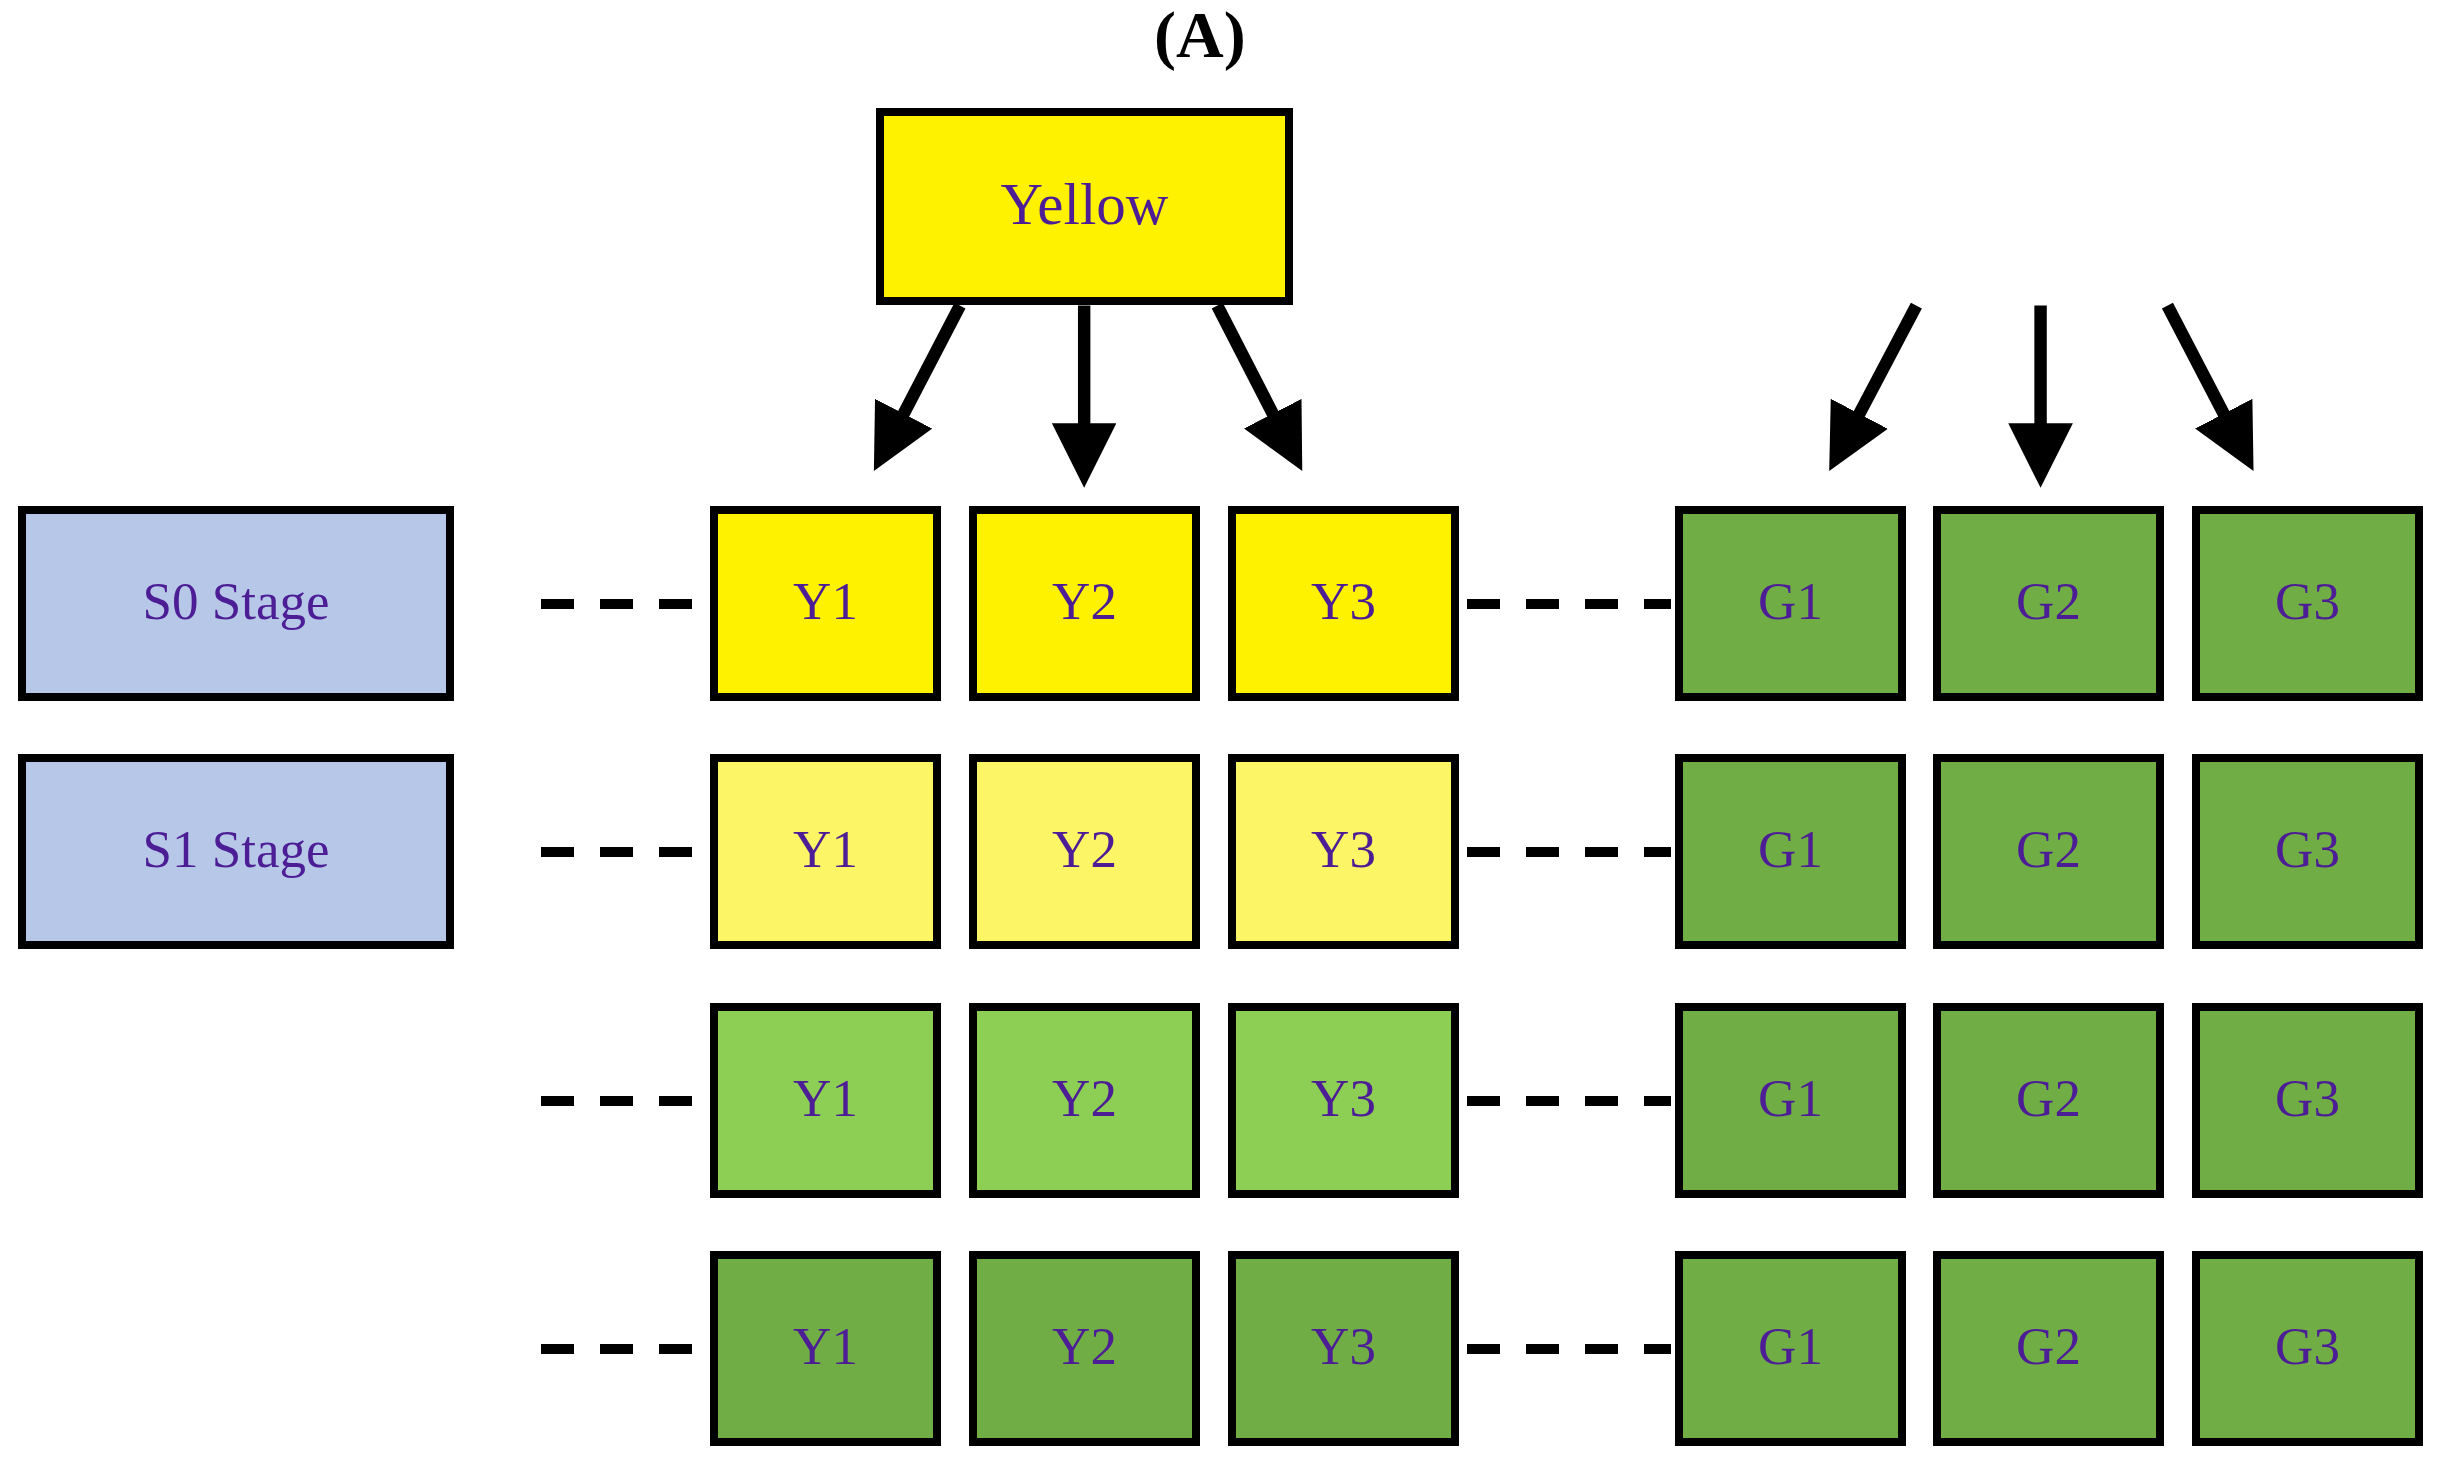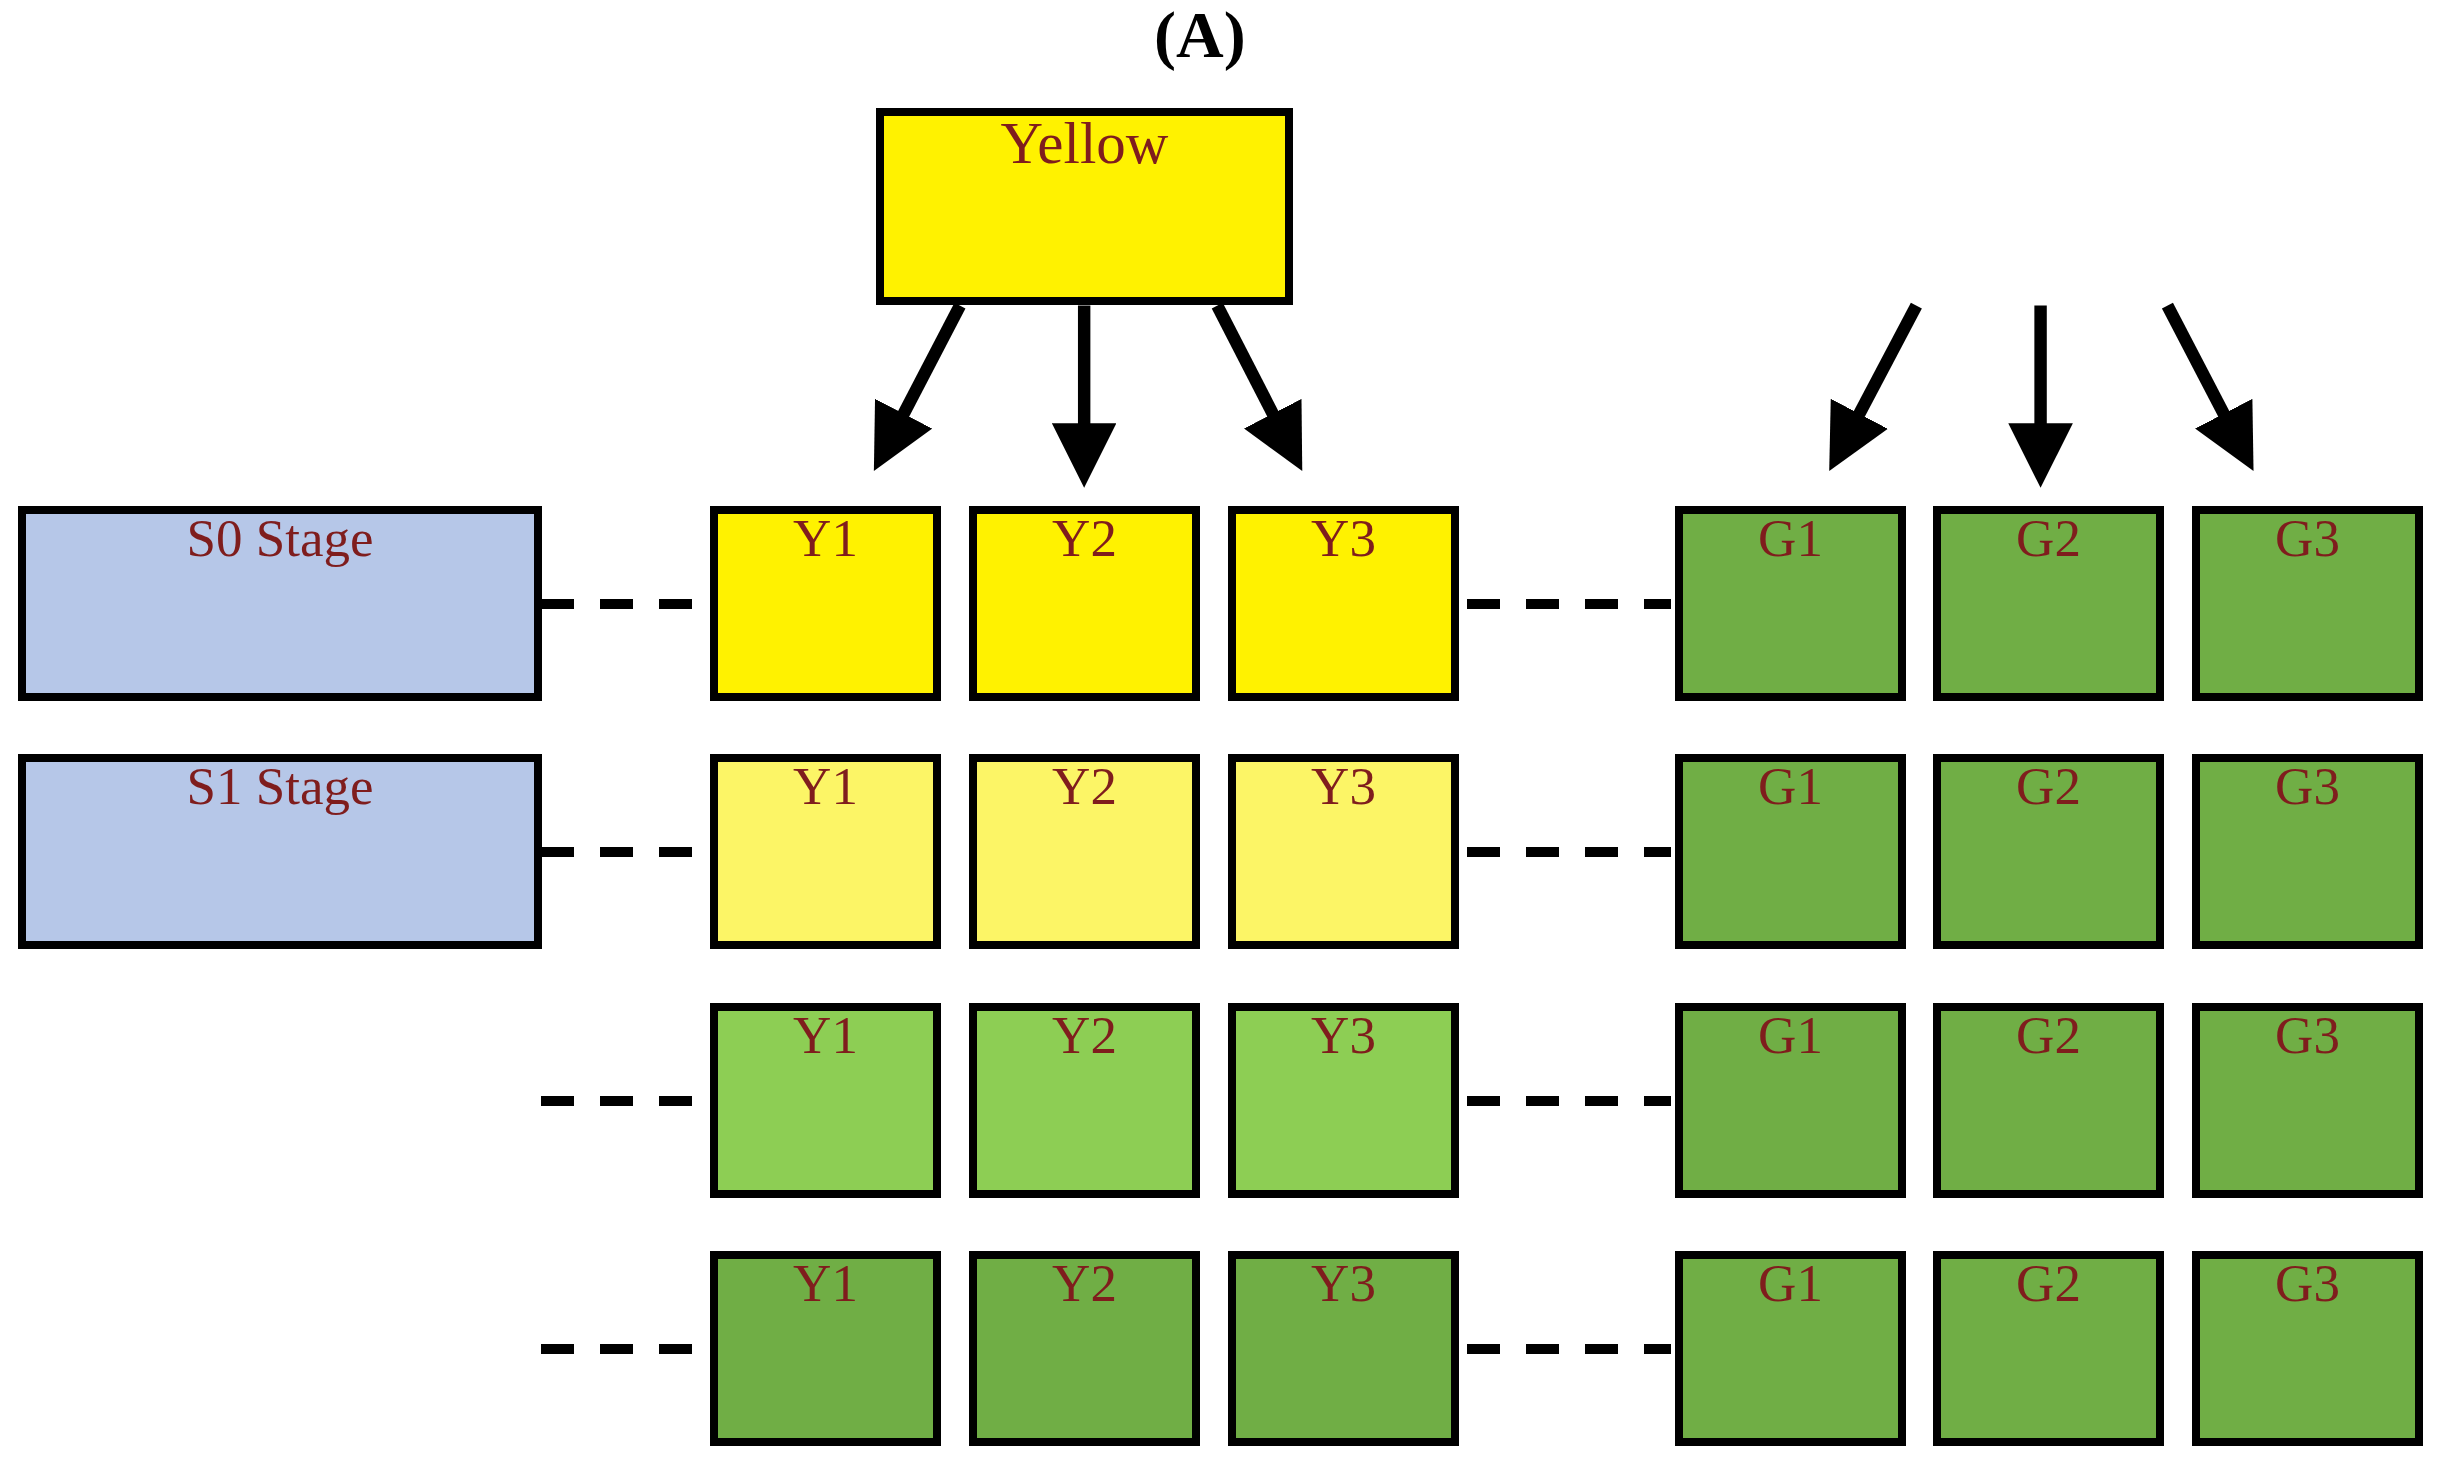--- a/index.html
+++ b/index.html
@@ -30,22 +30,23 @@
     letter-spacing: 0px;
     white-space: nowrap;
   }
 
   
   .box {
     position: absolute;
     box-sizing: border-box;
     border: 8px solid #000000;
     display: flex;
+    align-items: center;
     justify-content: center;
-    color: #7f1d1d;
+    color: #4c1d95;
     line-height: 1;
   }
   .box > span {
     display: block;
     transform: translateY(-1.8px);
   }
 
   
   .source-box {
     font-size: 59px;
@@ -61,21 +62,21 @@
     left: 1859px;
     top: 108px;
     width: 389px;
     height: 197px;
     background: #8DCE54;
   }
 
   
   .stage-box {
     left: 18px;
-    width: 524px;
+    width: 436px;
     height: 195px;
     background: #B6C7E8;
     font-size: 53px;
   }
 
   
   .cell-box {
     width: 231px;
     height: 195px;
     font-size: 53px;

